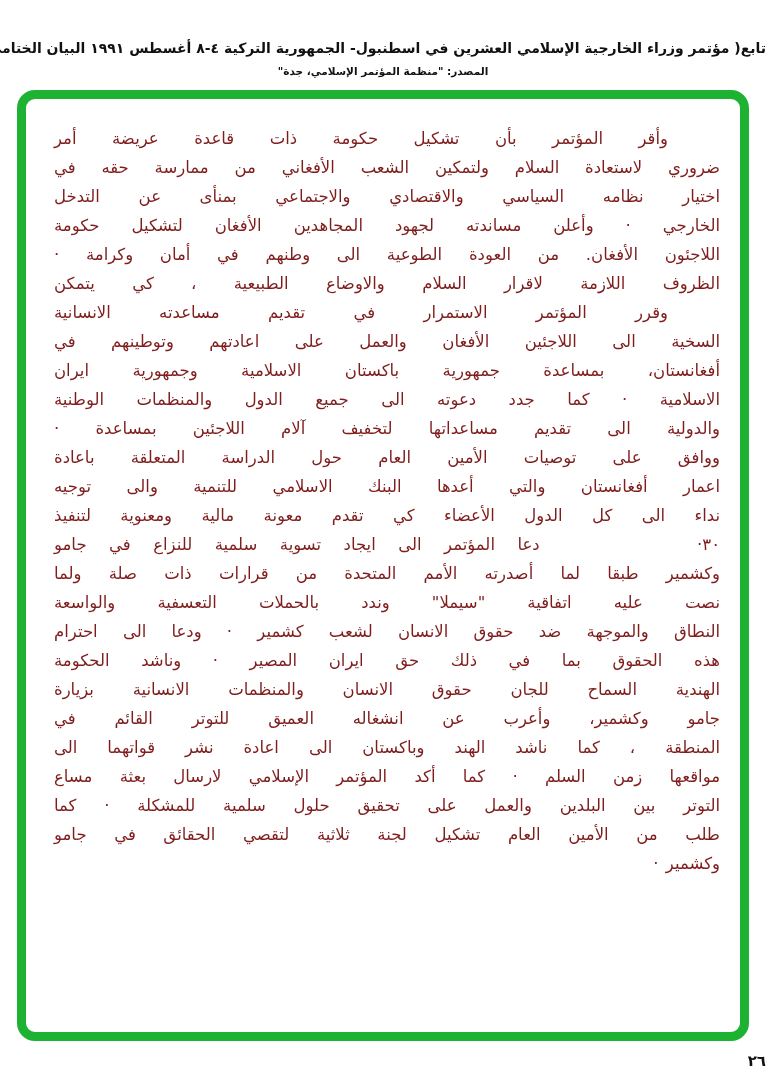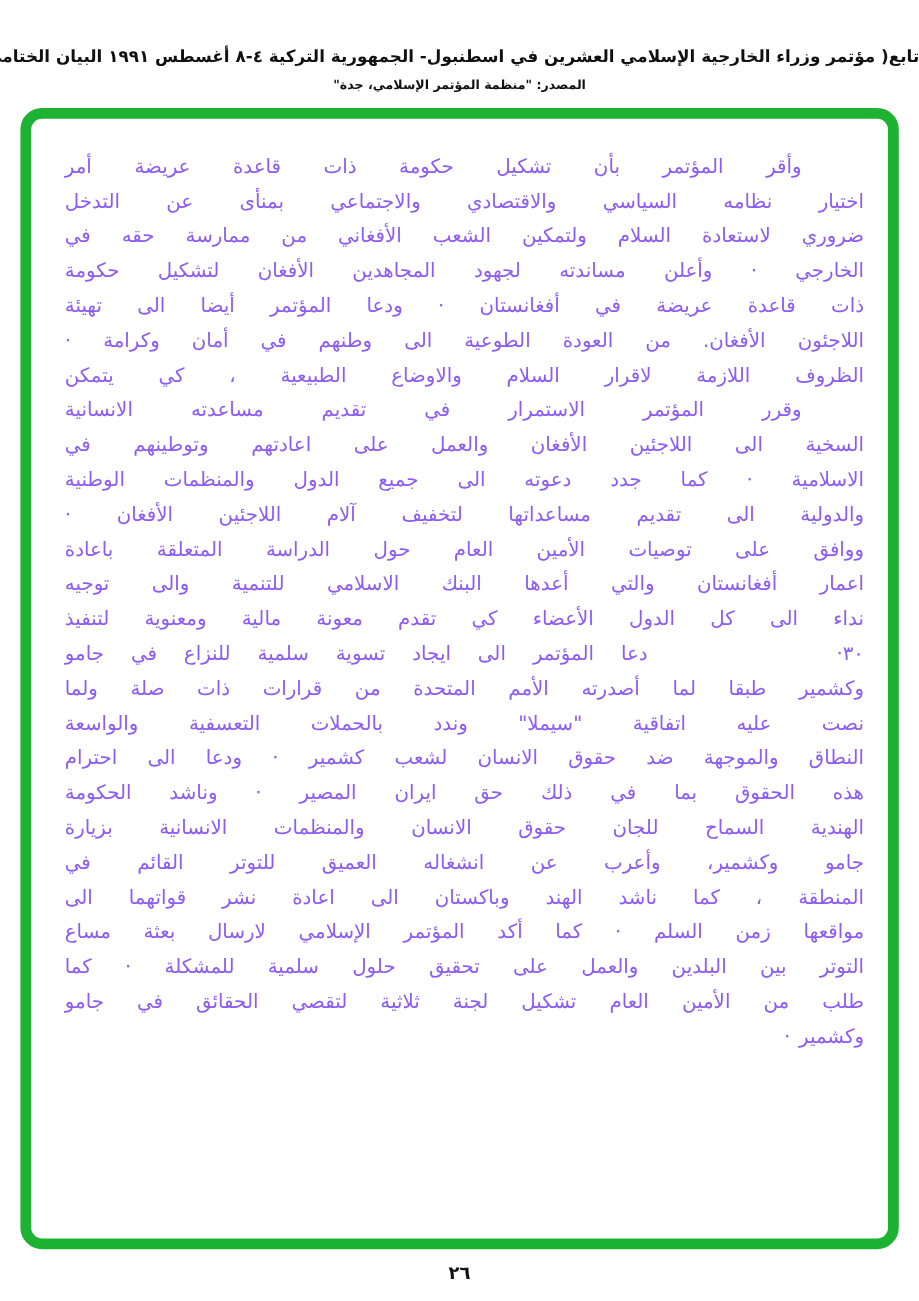--- a/index.html
+++ b/index.html
@@ -39,58 +39,57 @@
   }
   .body-text { direction: rtl; }
   .para + .para { }
   .line {
     direction: rtl;
     font-size: 16.5px;
     line-height: 29px;
     word-spacing: 2px;
     text-align: justify;
     text-align-last: justify;
-    color: #8b5cf6;
+    color: #7f1d1d;
   }
   .line.indent { padding-right: 52px; }
   .line.endline { text-align-last: right; }
   .page-number {
     direction: rtl;
-    text-align: center;
     margin-top: 11px;
     font-weight: bold;
     font-size: 15px;
     letter-spacing: 7px;
     color: #111;
   }
 </style>
 </head>
 <body>
 
 <div class="doc-header">
   <div class="doc-title">تابع( مؤتمر وزراء الخارجية الإسلامي العشرين في اسطنبول- الجمهورية التركية ٤-٨ أغسطس ١٩٩١ البيان الختامي</div>
   <div class="doc-source">المصدر: "منظمة المؤتمر الإسلامي، جدة"</div>
 </div>
 
 <div class="content-box">
   <div class="body-text" id="body-text">
       <div class="para">
         <div class="line indent">وأقر المؤتمر بأن تشكيل حكومة ذات قاعدة عريضة أمر</div>
+        <div class="line">ضروري لاستعادة السلام ولتمكين الشعب الأفغاني من ممارسة حقه في</div>
         <div class="line">اختيار نظامه السياسي والاقتصادي والاجتماعي بمنأى عن التدخل</div>
-        <div class="line">ضروري لاستعادة السلام ولتمكين الشعب الأفغاني من ممارسة حقه في</div>
         <div class="line">الخارجي · وأعلن مساندته لجهود المجاهدين الأفغان لتشكيل حكومة</div>
-        <div class="line">ذات قاعدة عريضة في أفغانستان · ودعا المؤتمر أيضا الى تهيئة</div>
         <div class="line">اللاجئون الأفغان. من العودة الطوعية الى وطنهم في أمان وكرامة ·</div>
         <div class="line">الظروف اللازمة لاقرار السلام والاوضاع الطبيعية ، كي يتمكن</div>
       </div>
       <div class="para">
         <div class="line indent">وقرر المؤتمر الاستمرار في تقديم مساعدته الانسانية</div>
         <div class="line">السخية الى اللاجئين الأفغان والعمل على اعادتهم وتوطينهم في</div>
+        <div class="line">أفغانستان، بمساعدة جمهورية باكستان الاسلامية وجمهورية ايران</div>
         <div class="line">الاسلامية · كما جدد دعوته الى جميع الدول والمنظمات الوطنية</div>
-        <div class="line">والدولية الى تقديم مساعداتها لتخفيف آلام اللاجئين الأفغان ·</div>
+        <div class="line">والدولية الى تقديم مساعداتها لتخفيف آلام اللاجئين بمساعدة ·</div>
         <div class="line">ووافق على توصيات الأمين العام حول الدراسة المتعلقة باعادة</div>
         <div class="line">اعمار أفغانستان والتي أعدها البنك الاسلامي للتنمية والى توجيه</div>
         <div class="line">نداء الى كل الدول الأعضاء كي تقدم معونة مالية ومعنوية لتنفيذ</div>
       </div>
       <div class="para">
         <div class="line">٣٠·&nbsp;&nbsp;&nbsp;&nbsp;&nbsp;&nbsp;&nbsp;دعا المؤتمر الى ايجاد تسوية سلمية للنزاع في جامو</div>
         <div class="line">وكشمير طبقا لما أصدرته الأمم المتحدة من قرارات ذات صلة ولما</div>
         <div class="line">نصت عليه اتفاقية "سيملا" وندد بالحملات التعسفية والواسعة</div>
         <div class="line">النطاق والموجهة ضد حقوق الانسان لشعب كشمير · ودعا الى احترام</div>
         <div class="line">هذه الحقوق بما في ذلك حق ايران المصير · وناشد الحكومة</div>

